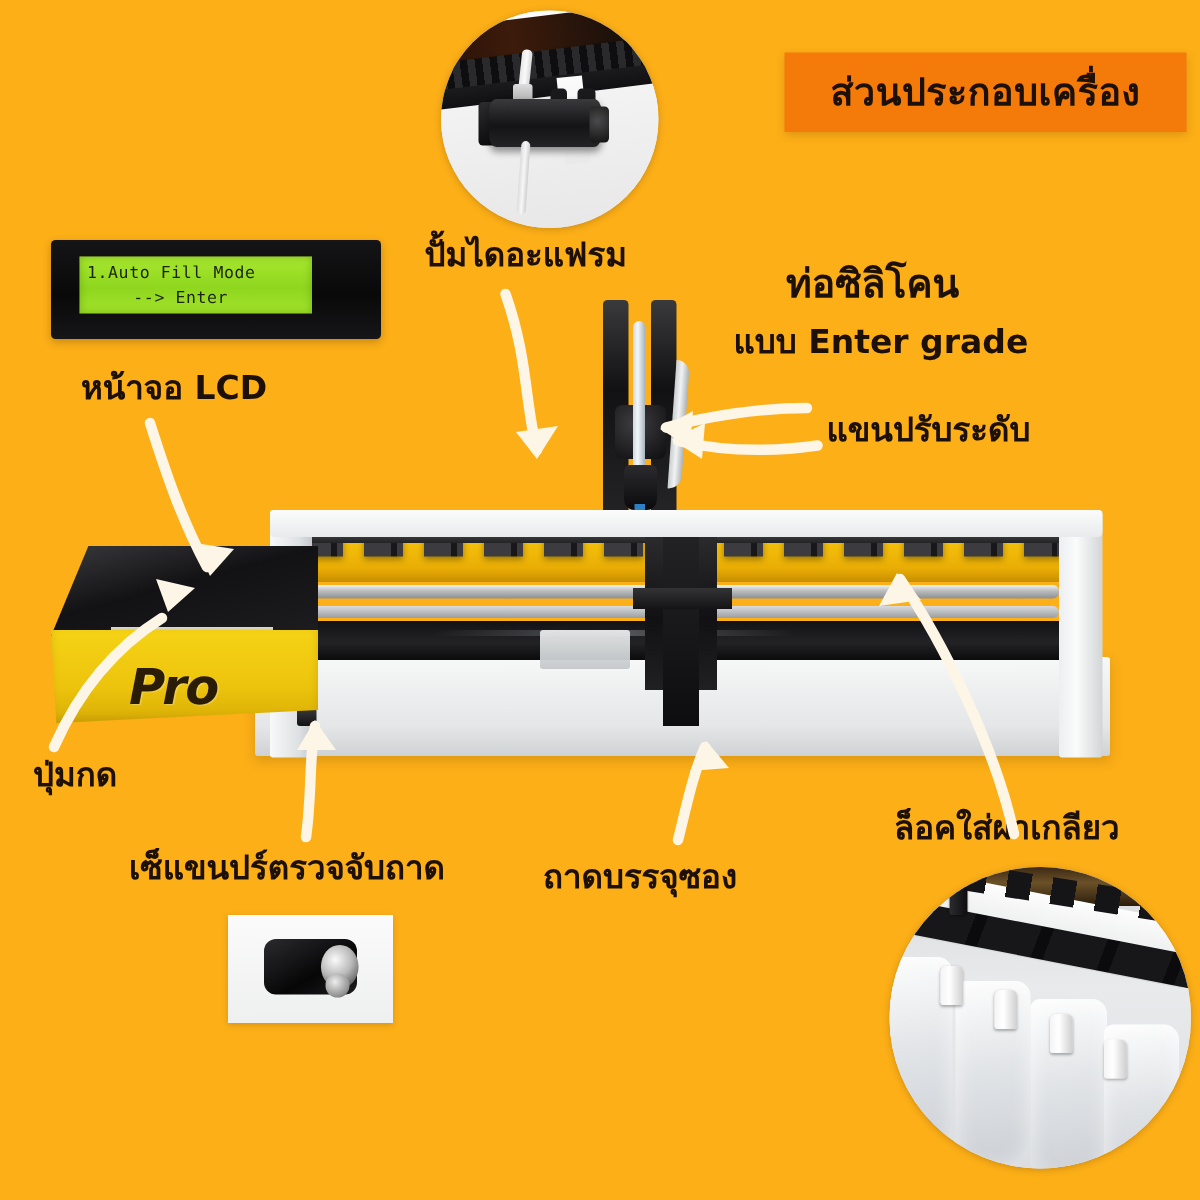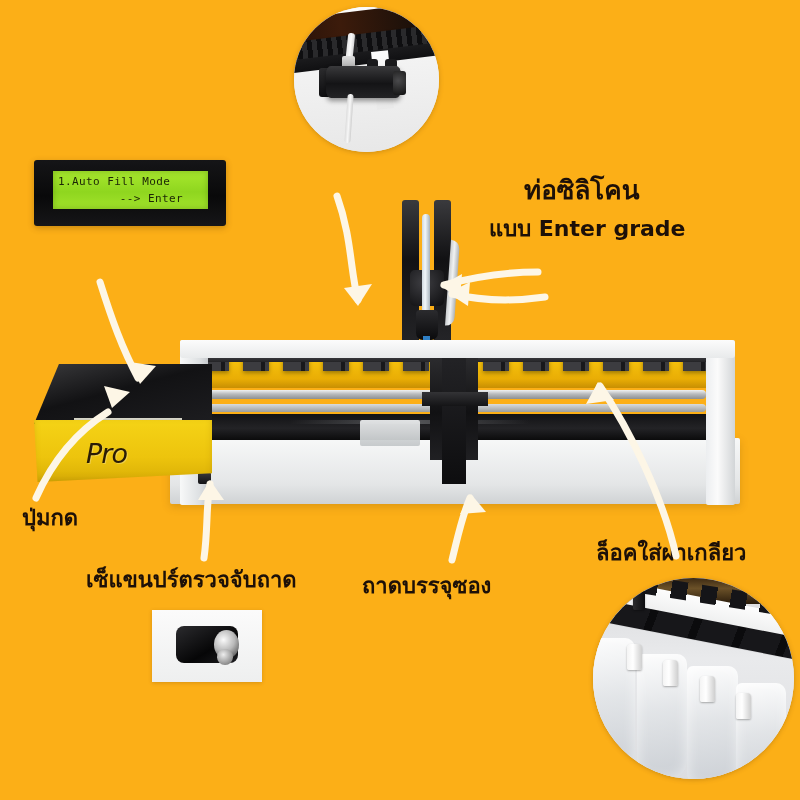--- a/index.html
+++ b/index.html
@@ -95,48 +95,48 @@
   #sensor-inset .blk{position:absolute;left:22%;top:22%;width:56%;height:52%;
     background:linear-gradient(150deg,#2b2b2e,#060607 60%,#1d1d20);border-radius:8px;}
   #sensor-inset .lens{position:absolute;left:56%;top:28%;width:23%;height:40%;
     background:radial-gradient(circle at 38% 34%,#fafafa,#b9b9b9 45%,#6c6c6c 75%,#2e2e2e);
     border-radius:50%;}
   #sensor-inset .lens2{position:absolute;left:59%;top:54%;width:15%;height:22%;
     background:radial-gradient(circle at 40% 35%,#ededed,#8e8e8e 70%,#3a3a3a);border-radius:50%;}
 
   
   #lcd-module{
-    position:absolute;left:34px;top:160px;width:192px;height:66px;
+    position:absolute;left:34px;top:160px;width:220px;height:66px;
     background:linear-gradient(180deg,#151517,#09090a 55%,#161618);
     border-radius:3px;box-shadow:0 2px 6px rgba(80,45,0,.3);
   }
   #lcd-screen{
     position:absolute;left:19px;top:11px;width:155px;height:38px;
     background:linear-gradient(180deg,#a8e82e,#8fd61f 55%,#a2e32b);
     box-shadow:inset 0 0 6px rgba(60,110,0,.4);
     font-family:"DejaVu Sans Mono","Liberation Mono",monospace;
     color:#1b2406;font-size:11px;line-height:17px;
     padding:2px 5px 0;box-sizing:border-box;overflow:hidden;
     letter-spacing:.4px;
   }
-  #lcd-screen .l2{text-align:right;padding-right:20px;}
+  #lcd-screen .l2{text-align:center;padding-right:20px;}
 
   
   #machine{position:absolute;left:30px;top:332px;width:740px;height:200px;}
   .mc{position:absolute;}
 
   
   #ctrl-wedge{left:4px;top:32px;width:178px;height:60px;
     background:linear-gradient(165deg,#3a3a3c 0%,#121214 45%,#1d1d20 100%);
     clip-path:polygon(14% 0,100% 0,100% 100%,0 100%);}
   #ctrl-yellow{left:4px;top:88px;width:178px;height:62px;
     background:linear-gradient(180deg,#f5d316,#edc40d 60%,#d9ae06);
     clip-path:polygon(0 0,100% 0,100% 86%,2% 100%);
     box-shadow:inset 0 -3px 6px rgba(150,110,0,.3);}
-  #ctrl-yellow .pro{position:absolute;left:52px;top:18px;font-size:27px;font-weight:400;
+  #ctrl-yellow .pro{position:absolute;left:52px;top:18px;font-size:33px;font-weight:700;
     color:#2a1c06;font-style:italic;letter-spacing:-1px;
     text-shadow:1px 1px 0 rgba(255,255,255,.25);}
   .redbtn{position:absolute;top:70px;width:13px;height:13px;border-radius:50%;
     background:radial-gradient(circle at 35% 30%,#ff6f5a,#c01a12 65%,#7a0b07);
     box-shadow:0 1px 2px rgba(0,0,0,.5);}
   #rb1{left:38px;} #rb2{left:68px;} #rb3{left:94px;} #rb4{left:120px;}
   #ctrl-slot{left:40px;top:54px;width:108px;height:11px;
     background:linear-gradient(180deg,#d8d7c9,#9d9c8e);}
   #ctrl-brand{left:72px;top:34px;font-size:17px;font-weight:800;color:#262628;
     font-style:italic;letter-spacing:1px;opacity:.85;}
@@ -220,20 +220,23 @@
   #lb-lock{left:596px;top:540px;font-size:22px;}
 
   
   #arrows{position:absolute;left:0;top:0;width:800px;height:800px;pointer-events:none;}
 </style>
 </head>
 <body>
 
 <div id="stage">
 
+  <div class="banner">
+    <span>ส่วนประกอบเครื่อง</span>
+  </div>
 
   <div class="inset-circle" id="pump-inset">
     <div class="ph"></div>
     <div class="ph-dark-top"></div>
     <div class="ph-rail"></div>
     <div class="ph-rail2"></div>
     <div class="ph-white-panel"></div>
     <div class="ph-brk1"></div>
     <div class="ph-brk2"></div>
     <div class="ph-tube"></div>
@@ -308,22 +311,25 @@
     <div class="pouch" style="left:22%;bottom:0%;height:62%;"></div>
     <div class="pouch" style="left:47%;bottom:-4%;height:60%;"></div>
     <div class="pouch" style="left:71%;bottom:-8%;height:56%;"></div>
     <div class="cap" style="left:17%;top:33%;"></div>
     <div class="cap" style="left:35%;top:41%;"></div>
     <div class="cap" style="left:53%;top:49%;"></div>
     <div class="cap" style="left:71%;top:57%;"></div>
     <div class="cap" style="left:20%;top:6%;width:12px;height:20px;background:linear-gradient(90deg,#2c2c2e,#0d0d0f);"></div>
   </div>
 
+  <div class="label" id="lb-lcd">หน้าจอ LCD</div>
+  <div class="label" id="lb-pump">ปั้มไดอะแฟรม</div>
   <div class="label" id="lb-silicone">ท่อซิลิโคน</div>
   <div class="label" id="lb-foodgrade">แบบ Enter grade</div>
+  <div class="label" id="lb-arm">แขนปรับระดับ</div>
   <div class="label" id="lb-button">ปุ่มกด</div>
   <div class="label" id="lb-sensor">เซ็แขนปร์ตรวจจับถาด</div>
   <div class="label" id="lb-tray">ถาดบรรจุซอง</div>
   <div class="label" id="lb-lock">ล็อคใส่ฝาเกลียว</div>
 
   <svg id="arrows" viewBox="0 0 800 800">
     <g fill="none" stroke="#fdf6e6" stroke-width="7" stroke-linecap="round" stroke-linejoin="round">
 
       <path d="M337 196 C 352 238, 350 270, 358 300"></path>
 

